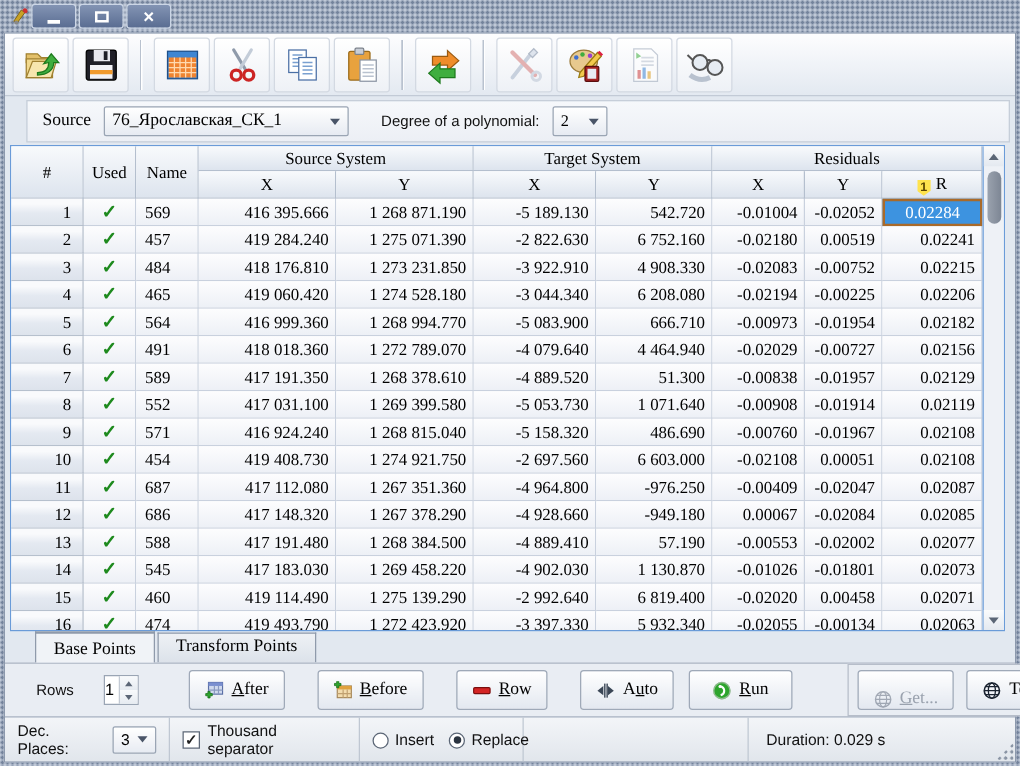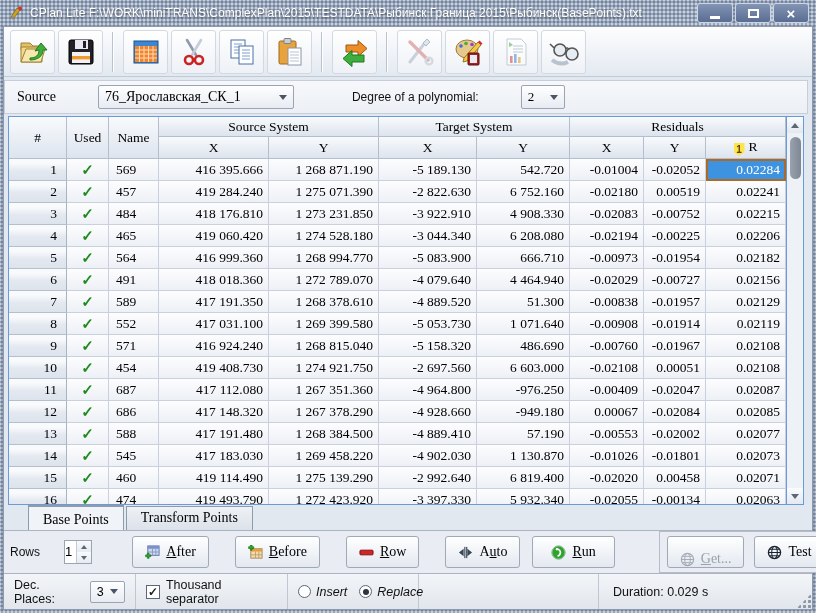--- a/index.html
+++ b/index.html
@@ -37,22 +37,22 @@
   .toolbar{ flex:0 0 50px; background:linear-gradient(#fdfdfe,#e3e9f1); border-bottom:1px solid #c2cad6;
     display:flex; align-items:center; padding:0 6px; gap:3px;}
   .tbtn{ width:45px; height:44px; border:1px solid #d3d9e2; border-radius:3px;
     background:linear-gradient(#ffffff,#eef1f6); display:flex; align-items:center; justify-content:center;}
   .tbtn.disabled{ }
   .tbtn svg{ width:32px; height:32px; }
   .tsep{ width:2px; height:40px; margin:0 6px;
     background:linear-gradient(90deg,#b9c2cf 1px,#ffffff 1px);}
 
   
-  .source-panel{ flex:0 0 34px; margin:3px 4px 1px 0; border:1px solid #c6ced9; background:linear-gradient(#f6f8fb,#eceff5);
-    display:flex; align-items:center; padding:0 12px;gap:32px;}
+  .source-panel{ flex:0 0 34px; margin:3px 4px 1px 17px; border:1px solid #c6ced9; background:linear-gradient(#f6f8fb,#eceff5);
+    display:flex; align-items:center; padding:0 12px;}
   .lbl-serif{ font-family:"Liberation Serif", serif; font-size:14px; color:#000;}
   .lbl-sans{ font-size:12px; color:#111;}
   .select{
     height:24px; border:1px solid #9aa5b4; border-radius:2px; background:linear-gradient(#ffffff,#e7ebf2);
     display:flex; align-items:center; padding:0 6px; font-family:"Liberation Serif", serif; font-size:14px; color:#000;}
   .select .arrow{ margin-left:auto; width:0; height:0; border-left:4px solid transparent; border-right:4px solid transparent; border-top:5px solid #4a5568;}
   .src-select{ width:196px; margin-left:10px;}
   .deg-select{ width:44px; margin-left:10px; font-size:13px;}
   .deg-label{ margin-left:26px;}
 
@@ -73,42 +73,42 @@
     background:linear-gradient(#fdfdfe,#edf0f6); padding:0 4px;}
   .grid td.c-num{
     background:linear-gradient(#f9fafc 20%,#e4e9f1 55%,#dde3ec);
     border-right:1px solid #a9b4c3; border-bottom:1px solid #b6c0cd;
     text-align:right; padding-right:9px;}
   .grid td.c-used{ text-align:center; }
   .grid td.c-name{ text-align:left; padding-left:7px;}
   .grid td.c-val{ text-align:right; padding-right:5px;}
   .check{ color:#1e8a1e; font-weight:bold; font-size:15px; }
   .grid td.selected{
-    background:#3d93e0; color:#fff; border:2px solid #a96a2a; padding-right:4px;}
+    background:#3d93e0; color:#fff; border:2px solid #a96a2a; padding-right:16px;}
   .sortbadge{
     display:inline-block; width:11px; height:13px; margin-right:4px; background:#ffe34d;
     color:#5a4500; font-family:"Liberation Sans",sans-serif; font-size:10px; font-weight:bold; line-height:13px; text-align:center;
     clip-path:polygon(0 0,100% 0,100% 70%,50% 100%,0 70%); vertical-align:-2px;}
 
   
   .vscroll{ flex:0 0 17px; background:#eef1f6; border-left:1px solid #6a9bd8; display:flex; flex-direction:column; align-items:center;}
   .varrow{ flex:0 0 16px; width:100%; display:flex; align-items:center; justify-content:center; background:linear-gradient(#fafbfc,#e4e9f0);}
   .tri-up{ width:0;height:0;border-left:4px solid transparent;border-right:4px solid transparent;border-bottom:5px solid #5b6676;}
   .tri-down{ width:0;height:0;border-left:4px solid transparent;border-right:4px solid transparent;border-top:5px solid #5b6676;}
   .vtrack{ flex:1; width:100%; position:relative;}
   .vthumb{ position:absolute; top:4px; left:3px; width:11px; height:42px; background:linear-gradient(90deg,#9aa2ae,#7d8694); border-radius:6px;}
 
   
   .tabbar{ flex:0 0 25px; display:flex; align-items:flex-end; padding-left:24px; background:#e2e8f0;}
   .tab{ font-family:"Liberation Serif", serif; font-size:14px; padding:3px 14px 4px 14px;
     border:1px solid #8f9aab; border-bottom:none; background:linear-gradient(#eef1f5,#dce2ea); margin-right:2px; color:#000;}
   .tab.active{ background:#f0f3f7; height:25px; padding-top:5px; border-top:2px solid #8f9aab; position:relative; z-index:2;}
 
   
-  .controls{ flex:0 0 42px; background:#e9edf3; border-top:1px solid #aab4c2; display:flex; align-items:center; padding:0 6px;gap:12px;}
+  .controls{ flex:0 0 42px; background:#e9edf3; border-top:1px solid #aab4c2; display:flex; align-items:center; padding:0 25px;gap:12px;}
   .rows-label{ font-size:12px; color:#111; }
   .spinner{ width:62px; height:24px; border:1px solid #9aa5b4; background:#fff; display:flex; margin-left:12px;}
   .spin-val{ flex:1; text-align:right; padding:3px 4px 0 0; font-size:13px;}
   .spin-btns{ width:15px; display:flex; flex-direction:column; border-left:1px solid #c3cad4;}
   .spin-btns div{ flex:1; display:flex; align-items:center; justify-content:center; background:linear-gradient(#f8fafc,#e6ebf1);}
   .spin-btns .tri-up{ border-bottom-width:4px; border-left-width:3.5px; border-right-width:3.5px;}
   .spin-btns .tri-down{ border-top-width:4px; border-left-width:3.5px; border-right-width:3.5px;}
   .btn{
     height:32px; border:1px solid #9fa9b8; border-radius:3px; background:linear-gradient(#ffffff,#e3e8f0);
     font-family:"Liberation Serif", serif; font-size:14px; color:#000;
@@ -128,37 +128,36 @@
   .sb-dec{ width:132px;}
   .sb-thousand{ width:152px;}
   .sb-mode{ width:131px;}
   .sb-empty{ width:180px;}
   .sb-duration{ flex:1; border-right:none; padding-left:14px;}
   .mini-select{ width:36px; height:22px; margin-left:8px; font-family:"Liberation Sans",sans-serif; font-size:12.5px;}
   .checkbox{ width:14px; height:14px; border:1px solid #5b6676; background:#fff; display:flex; align-items:center; justify-content:center;
     font-size:12px; font-weight:bold; color:#222; margin-right:6px;}
   .radio{ width:13px; height:13px; border:1px solid #5b6676; border-radius:50%; background:#fff; margin-right:5px; display:flex; align-items:center; justify-content:center;}
   .radio .dot{ width:6px; height:6px; border-radius:50%; background:#2b3440;}
-  .radio-wrap{ display:flex; align-items:center; margin-right:12px;font-style:italic;}
+  .radio-wrap{ display:flex; align-items:flex-end; margin-right:12px;}
   .grip{ position:absolute; right:5px; bottom:5px; width:14px; height:14px;
     background-image:radial-gradient(#8a95a5 1.4px, transparent 1.5px); background-size:5px 5px;
     clip-path:polygon(100% 0,100% 100%,0 100%); }
 </style>
 </head>
 <body>
 
 <div class="window">
 
   <div class="titlebar">
     <svg width="16" height="16" viewBox="0 0 16 16">
       <path d="M2 12 L8 3 L11 5 L5 13 Z" fill="#c9a227" stroke="#7a5e10" stroke-width=".7"></path>
       <path d="M9 3 C10 1,13 1,13 4 C13 6,11 6,10 5 Z" fill="#cc3333"></path>
       <circle cx="4" cy="13" r="1.6" fill="#888"></circle>
     </svg>
-    <div class="title-text">CPlan Lite  F:\WORK\miniTRANS\ComplexPlan\2015\TESTDATA\Рыбинск Граница 2015\Рыбинск(BasePoints).txt</div>
     <div class="winbtns">
       <div class="winbtn">
           <span class="glyph-min"></span>
         </div>
       <div class="winbtn">
           <span class="glyph-max"></span>
         </div>
       <div class="winbtn">
           <span class="glyph-close">×</span>
         </div>

